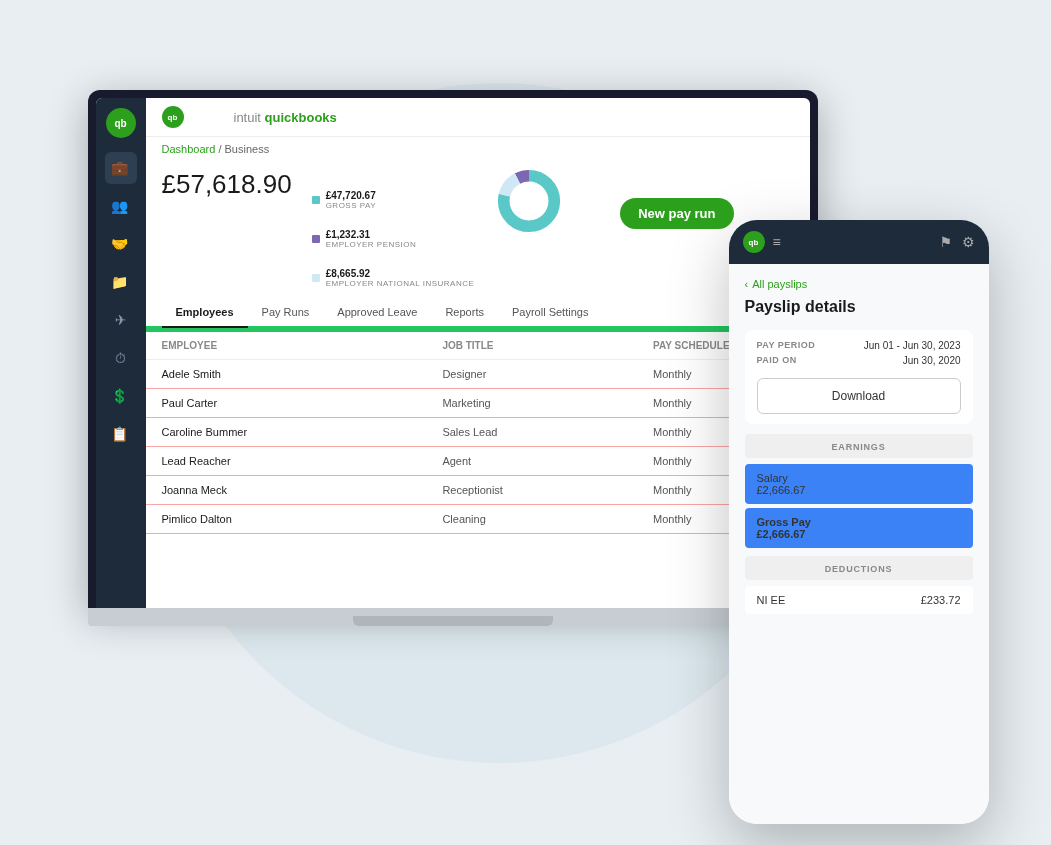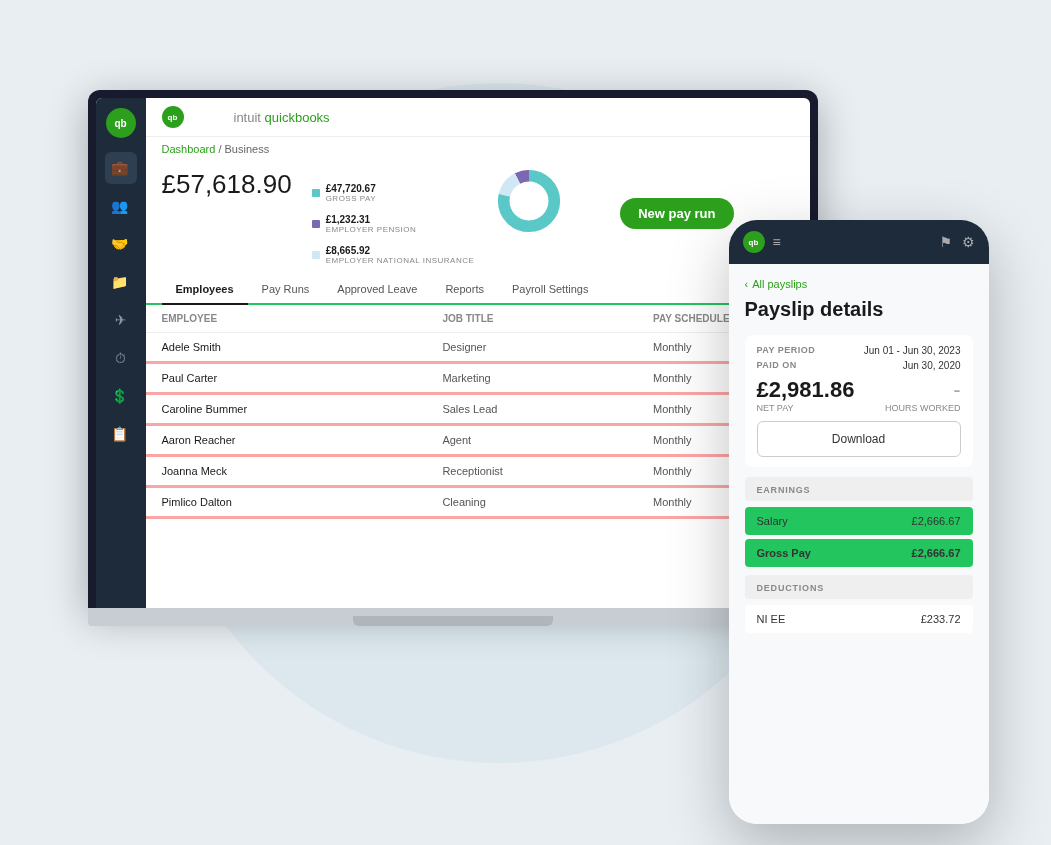--- a/index.html
+++ b/index.html
@@ -189,22 +189,22 @@
     .total-amount {
       font-size: 26px;
       font-weight: 400;
       color: #1a1a1a;
       line-height: 1;
     }
 
     .legend-items {
       display: flex;
       flex-direction: column;
-      gap: 11px;
-      margin-top: 12px;
+      gap: 19px;
+      margin-top: 19px;
     }
 
     .legend-item {
       display: flex;
       align-items: center;
       gap: 6px;
     }
 
     .legend-dot {
       width: 8px;
@@ -234,21 +234,21 @@
     
     .donut-container {
       width: 70px;
       height: 70px;
       margin-top: -5px;
     }
 
     
     .tabs {
       display: flex;
-      border-bottom: 2px solid #22c55e;
+      border-bottom: 6px solid #22c55e;
       padding: 0 16px;
       gap: 0;
     }
 
     .tab {
       padding: 8px 14px;
       font-size: 11px;
       cursor: pointer;
       color: #555;
       border-bottom: 2px solid transparent;
@@ -276,21 +276,21 @@
       font-size: 10px;
       font-weight: 600;
       color: #888;
       text-transform: uppercase;
     }
 
     .table-row {
       display: grid;
       grid-template-columns: 2fr 1.5fr 1fr;
       padding: 8px 16px;
-      border-bottom: 3px solid #fca5a5;
+      border-bottom: 1px solid #fca5a5;
       font-size: 11px;
       color: #1a1a1a;
     }
 
     .job-title {
       color: #555;
     }
 
     .pay-schedule {
       color: #555;
@@ -362,21 +362,21 @@
       font-size: 11px;
       color: #2ca01c;
       cursor: pointer;
       margin-bottom: 8px;
       display: flex;
       align-items: center;
       gap: 4px;
     }
 
     .payslip-title {
-      font-size: 20px;
+      font-size: 16px;
       font-weight: 700;
       color: #1a1a1a;
       margin-bottom: 14px;
     }
 
     .info-section {
       background: #fff;
       border-radius: 8px;
       padding: 10px 12px;
       margin-bottom: 10px;
@@ -455,31 +455,33 @@
     .section-header {
       font-size: 9px;
       font-weight: 700;
       color: #888;
       text-transform: uppercase;
       letter-spacing: 0.8px;
       padding: 8px 12px 6px;
       background: #efefef;
       border-radius: 4px;
       margin: 8px 0 6px;
+      text-align: center;
     }
 
     .earnings-row {
       display: flex;
       justify-content: space-between;
       font-size: 11px;
       padding: 8px 12px;
-      background: #22c55e;
+      background: #3b82f6;
       border-radius: 4px;
       margin-bottom: 4px;
       color: #333;
+      flex-direction: column;
     }
 
     .earnings-row.bold-row {
       font-weight: 600;
     }
 
     .deductions-row {
       display: flex;
       justify-content: space-between;
       font-size: 11px;
@@ -532,21 +534,21 @@
         </div>
 
         <div class="main-content">
 
           <div class="topbar">
             <div class="topbar-logo">
               <div class="topbar-logo-icon">
                 <span>qb</span>
               </div>
               <span class="topbar-brand">
-                <span style="color:#888;font-weight:400;padding-left:44px;">intuit </span><span style="color:#2ca01c;font-weight:400;">quickbooks</span>
+                <span style="color:#888;font-weight:400;padding-left:44px;">intuit </span><span style="color:#2ca01c;font-weight:700;">quickbooks</span>
               </span>
             </div>
           </div>
 
           <div class="breadcrumb">
             <a>Dashboard</a>
             <span> / </span>
             <span>Business</span>
           </div>
 
@@ -612,21 +614,21 @@
               <span>Paul Carter</span>
               <span class="job-title">Marketing</span>
               <span class="pay-schedule">Monthly</span>
             </div>
             <div class="table-row">
               <span>Caroline Bummer</span>
               <span class="job-title">Sales Lead</span>
               <span class="pay-schedule">Monthly</span>
             </div>
             <div class="table-row">
-              <span>Aaron Reacher</span>
+              <span>Lead Reacher</span>
               <span class="job-title">Agent</span>
               <span class="pay-schedule">Monthly</span>
             </div>
             <div class="table-row">
               <span>Joanna Meck</span>
               <span class="job-title">Receptionist</span>
               <span class="pay-schedule">Monthly</span>
             </div>
             <div class="table-row">
               <span>Pimlico Dalton</span>
@@ -668,30 +670,20 @@
       <div class="info-section">
         <div class="info-row">
           <span class="info-label">PAY PERIOD</span>
           <span class="info-value">Jun 01 - Jun 30, 2023</span>
         </div>
         <div class="info-row">
           <span class="info-label">PAID ON</span>
           <span class="info-value">Jun 30, 2020</span>
         </div>
 
-        <div class="amount-row">
-          <div>
-            <div class="net-pay-amount">£2,981.86</div>
-            <div class="net-pay-label">NET PAY</div>
-          </div>
-          <div class="hours-worked">
-            <div class="hours-dash">-</div>
-            <div class="hours-label">HOURS WORKED</div>
-          </div>
-        </div>
 
         <button class="download-btn">Download</button>
       </div>
 
       <div class="section-header">EARNINGS</div>
       <div class="earnings-row">
         <span>Salary</span>
         <span>£2,666.67</span>
       </div>
       <div class="earnings-row bold-row">

